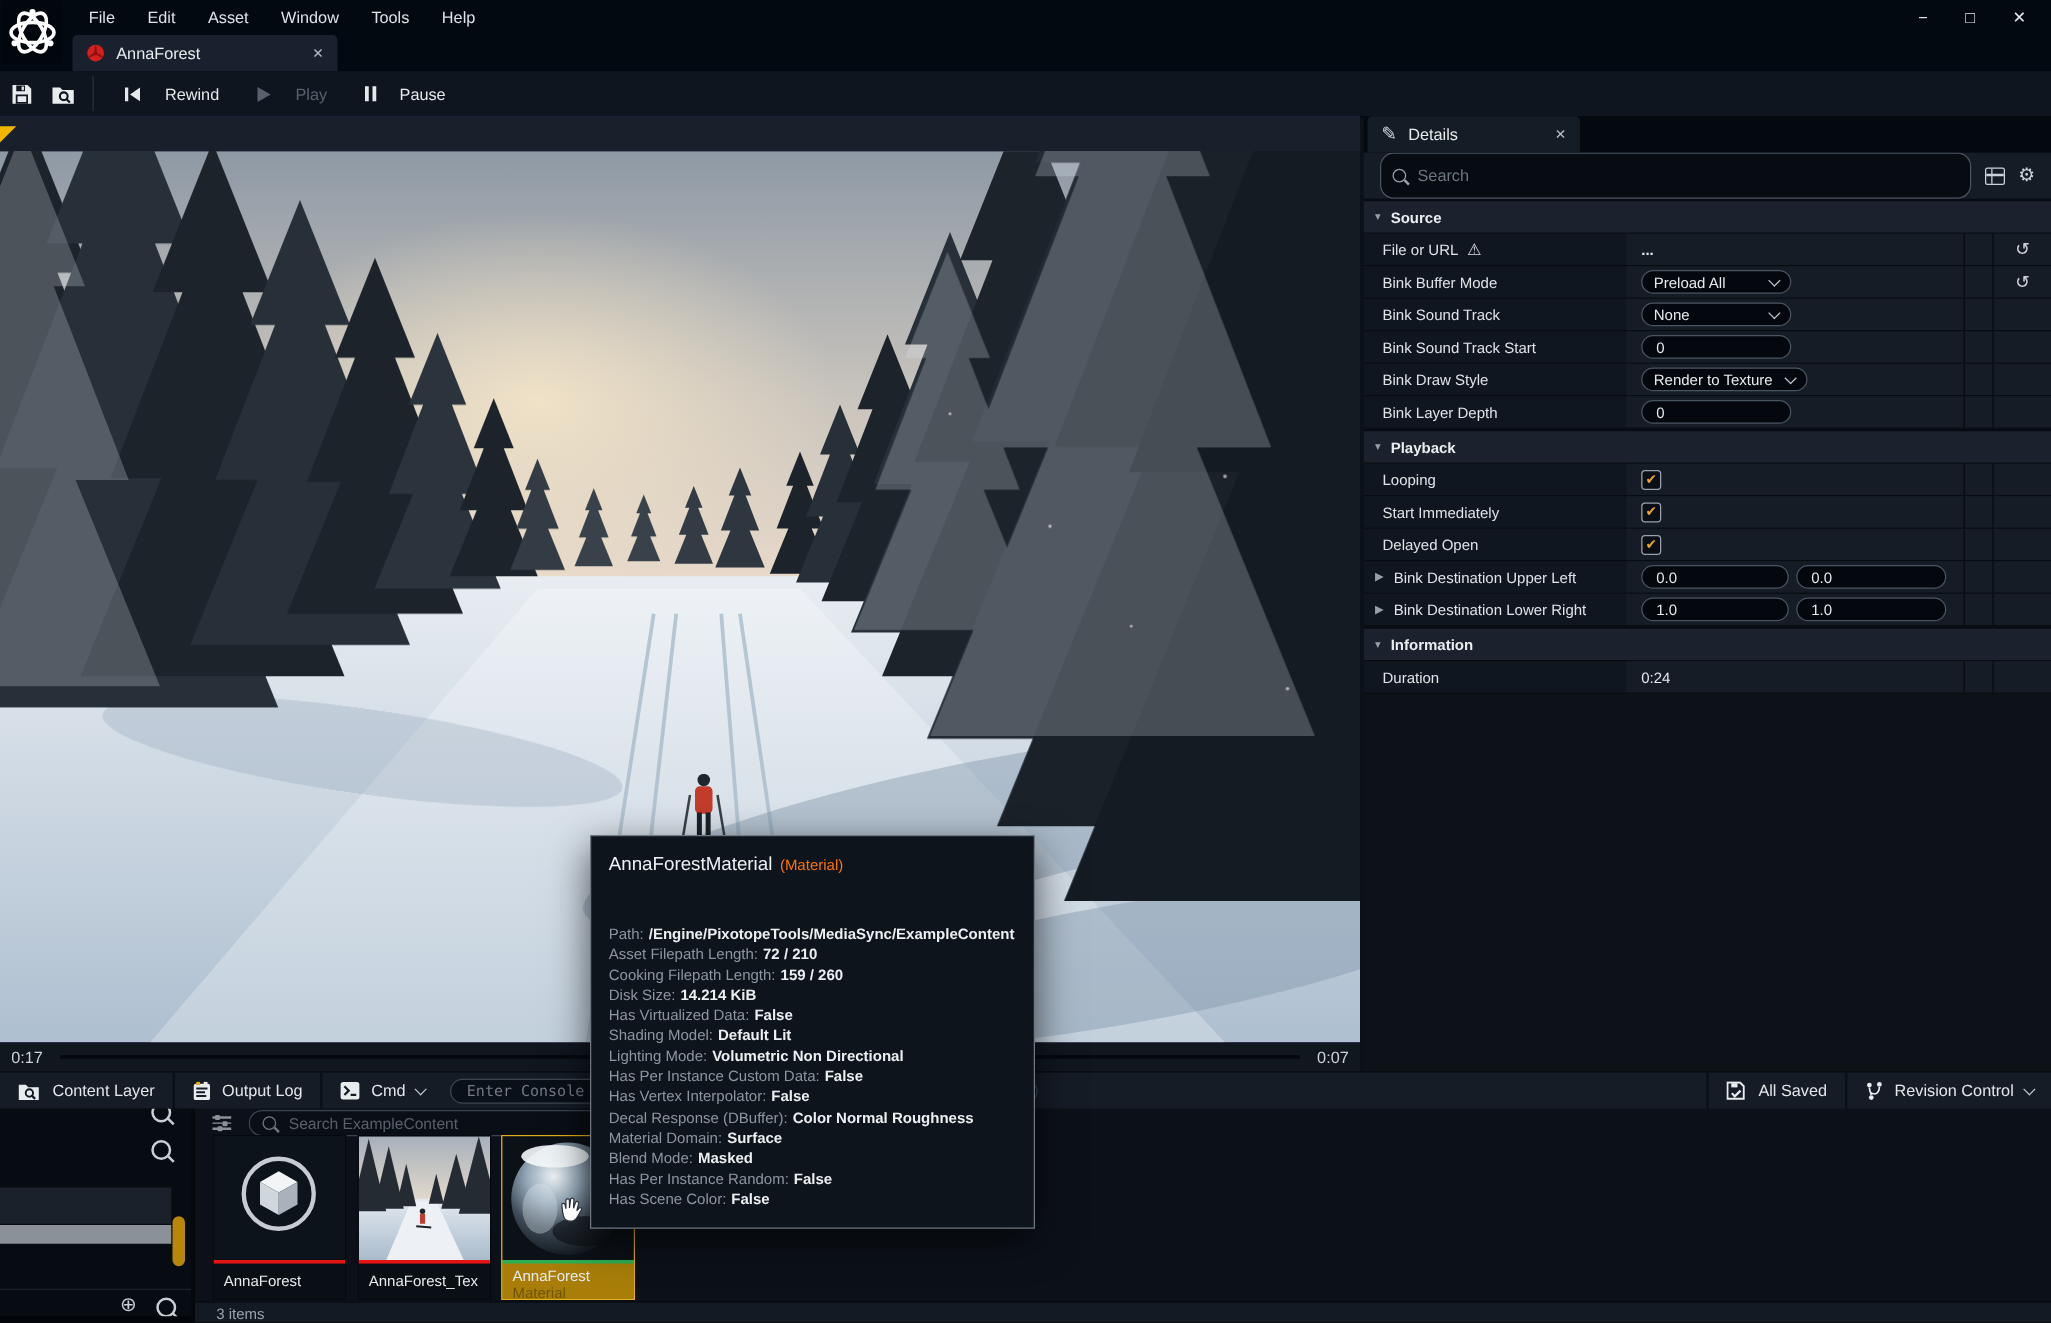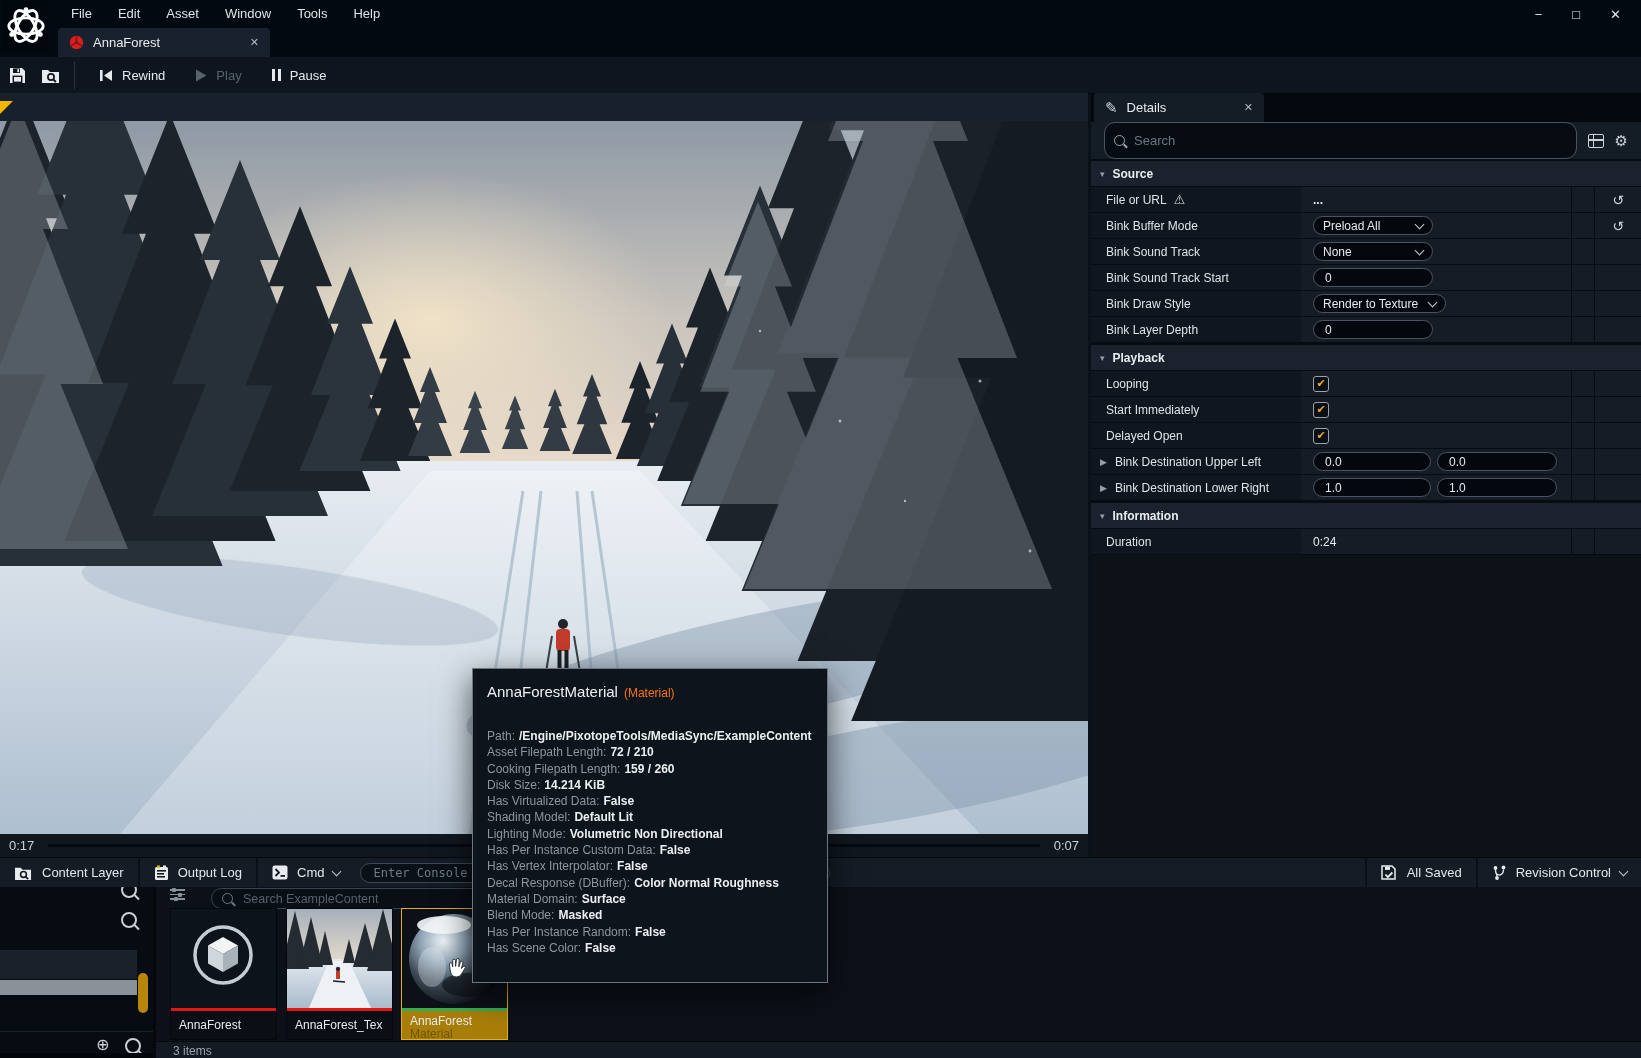--- a/index.html
+++ b/index.html
@@ -20,21 +20,21 @@
   .asset-tab{position:absolute;left:58px;top:0;width:212px;height:29px;background:#18212d;border-radius:4px 4px 0 0;
              display:flex;align-items:center;gap:9px;padding:0 11px;box-sizing:border-box;}
   .asset-tab .tname{font-size:13px;color:#e9eced;}
   .tab-close{margin-left:auto;color:#b3bac1;font-size:11px;}
 
   
   .toolbar{position:absolute;left:0;top:57px;width:100%;height:36px;background:#0e151e;border-bottom:1px solid #04080d;
            display:flex;align-items:center;}
   .tico{display:flex;align-items:center;justify-content:center;width:34px;height:100%;}
   .tool-sep{width:1px;height:28px;background:#29323d;margin:0 9px 0 6px;}
-  .tbtn{display:flex;align-items:center;gap:9px;font-size:13px;color:#e6e9ec;padding:0 15px;height:100%;}
+  .tbtn{display:flex;align-items:center;gap:19px;font-size:13px;color:#e6e9ec;padding:0 15px;height:100%;}
   .tbtn.disabled{color:#58626c;}
   .pausebars{display:flex;gap:3px;}
   .pausebars i{display:block;width:3px;height:12px;background:#e6e9ec;}
 
   
   .viewport{position:absolute;left:0;top:93px;width:1088px;height:764px;background:#4c1d95;}
   .vp-strip{position:absolute;left:0;top:0;width:100%;height:28px;background:#18202b;}
   .vp-corner{position:absolute;left:0;top:8px;width:0;height:0;border-top:13px solid #f2b600;border-right:13px solid transparent;}
   .video{position:absolute;left:0;top:28px;width:1088px;height:713px;background:#202830;}
   .timeline{position:absolute;left:0;bottom:0;width:100%;height:23px;background:#10171f;display:flex;align-items:center;
@@ -96,21 +96,21 @@
   .dl-row-dark{position:absolute;left:0;top:63px;width:137px;height:29px;background:#1a212b;}
   .dl-row-sel{position:absolute;left:0;top:93px;width:137px;height:15px;background:#8b9199;}
   .dl-scroll{position:absolute;left:138px;top:86px;width:10px;height:40px;background:#b8860b;border-radius:5px;}
   .dl-div{position:absolute;left:0;top:144px;width:100%;height:1px;background:#1b222c;}
   .dl-bottom{position:absolute;left:0;top:166px;width:100%;height:5px;background:#02060b;}
   .dl-ico{position:absolute;color:#c9cfd5;font-size:16px;line-height:1;}
   .magL{width:12px;height:12px;border:2px solid #c9cfd5;border-radius:50%;position:absolute;}
   .magL::after{content:"";position:absolute;width:7px;height:2px;background:#c9cfd5;transform:rotate(45deg);right:-5px;bottom:-2px;}
 
   .dmain{position:absolute;left:156px;top:0;right:0;height:171px;}
-  .dsearch{position:absolute;left:14px;top:1px;height:21px;display:flex;align-items:flex-start;gap:26px;}
+  .dsearch{position:absolute;left:14px;top:1px;height:21px;display:flex;align-items:center;gap:14px;}
   .sliders{width:15px;height:13px;position:relative;opacity:.8;}
   .sliders i{position:absolute;left:0;width:100%;height:1.8px;background:#aab1b9;}
   .sliders i:nth-child(1){top:1px}.sliders i:nth-child(2){top:5.5px}.sliders i:nth-child(3){top:10px}
   .sliders b{position:absolute;width:4px;height:4px;background:#aab1b9;border-radius:1px;}
   .sliders b:nth-child(4){left:2px;top:0px}.sliders b:nth-child(5){left:8px;top:4.5px}.sliders b:nth-child(6){left:4px;top:9px}
   .dpill{width:445px;height:21px;border:1px solid #39434f;border-radius:11px;background:#0a0f16;display:flex;align-items:center;
          gap:8px;padding:0 10px;box-sizing:border-box;}
   .dpill input{background:transparent;border:0;outline:0;width:100%;font:12.5px "Liberation Sans","DejaVu Sans",sans-serif;color:#5f6974;}
   .dpill input::placeholder{color:#566069;}
   .dpill .mag{border-color:#6f7882;}  .dpill .mag::after{background:#6f7882;}
@@ -126,21 +126,21 @@
   .tile.selected .sub{color:#6e5506;}
   .dfooter{position:absolute;left:0;right:0;top:154px;height:17px;background:#131a23;color:#9aa2ab;font-size:12px;
            display:flex;align-items:center;padding-left:17px;border-top:1px solid #05090e;}
 
   
   .tooltip{position:absolute;left:472px;top:668px;width:356px;height:315px;background:#0e141b;border:1px solid #6e7681;
            box-shadow:0 10px 30px rgba(0,0,0,.65);padding:14px;box-sizing:border-box;z-index:50;}
   .tt-head{display:flex;align-items:baseline;gap:6px;}
   .tt-title{font-size:15px;color:#eef1f4;}
   .tt-type{font-size:12px;color:#f97316;}
-  .tt-rows{margin-top:28px;font-size:12px;line-height:16.3px;}
+  .tt-rows{margin-top:39px;font-size:12px;line-height:16.3px;}
   .tt-row .lbl{color:#8d959e;}
   .tt-row .val{color:#eceff2;font-weight:600;margin-left:4px;}
 
   .cursor{position:absolute;left:445px;top:956px;z-index:60;}
 </style>
 </head>
 <body>
 
 <div id="app">
 

